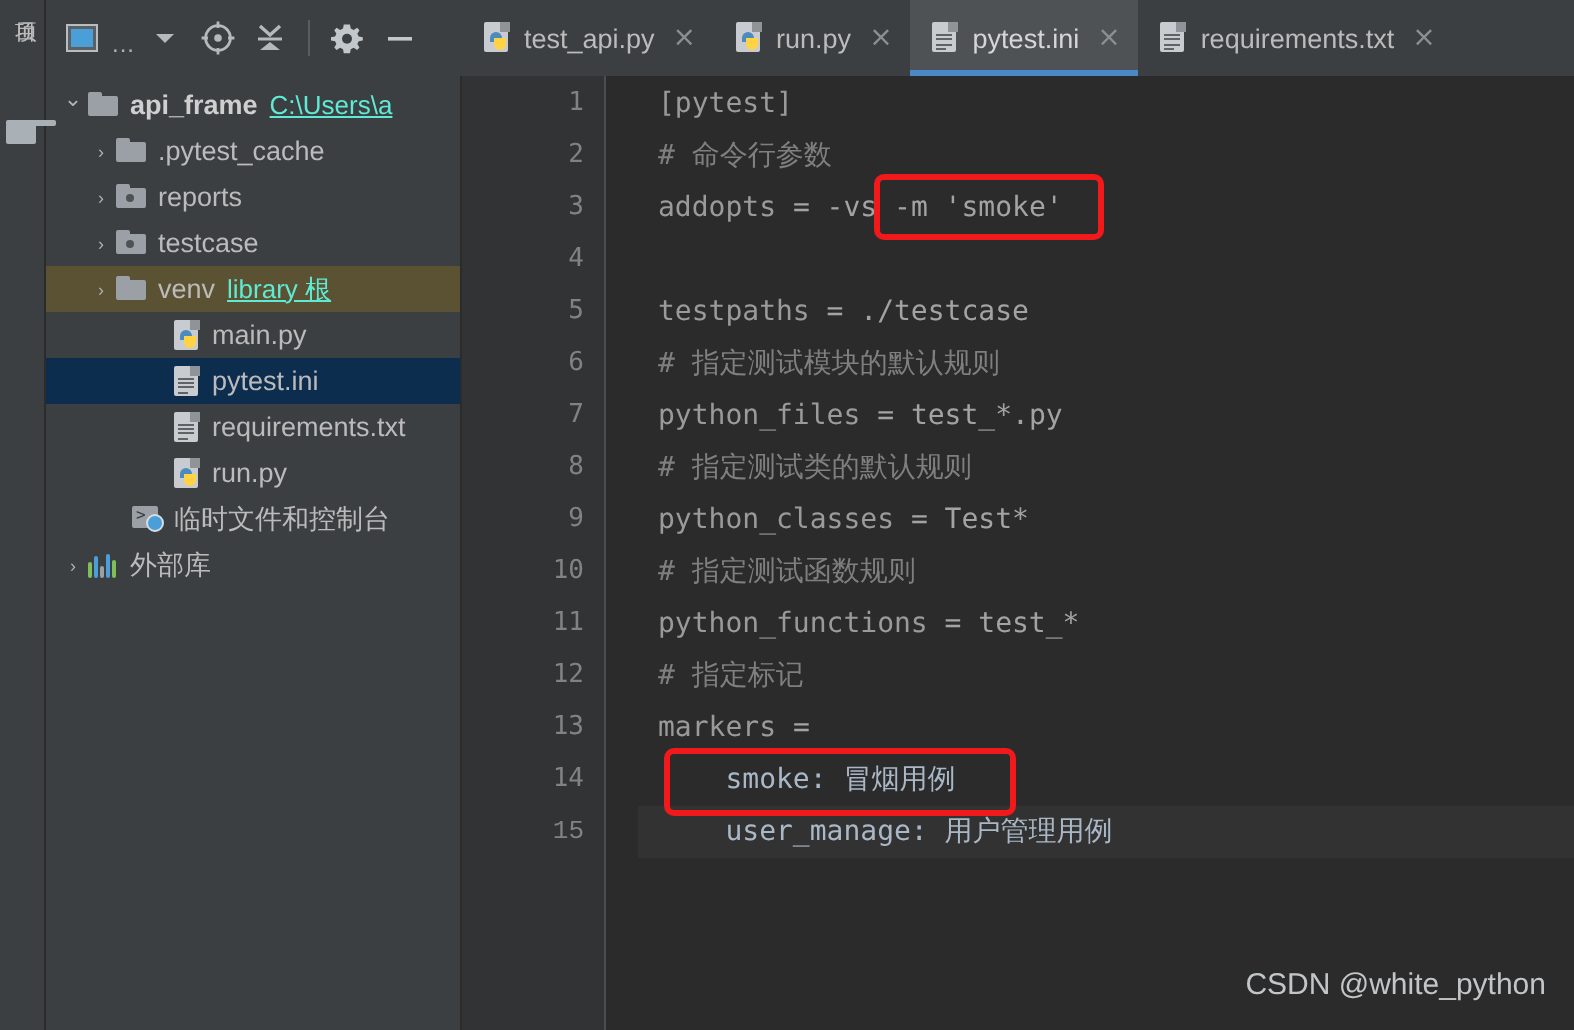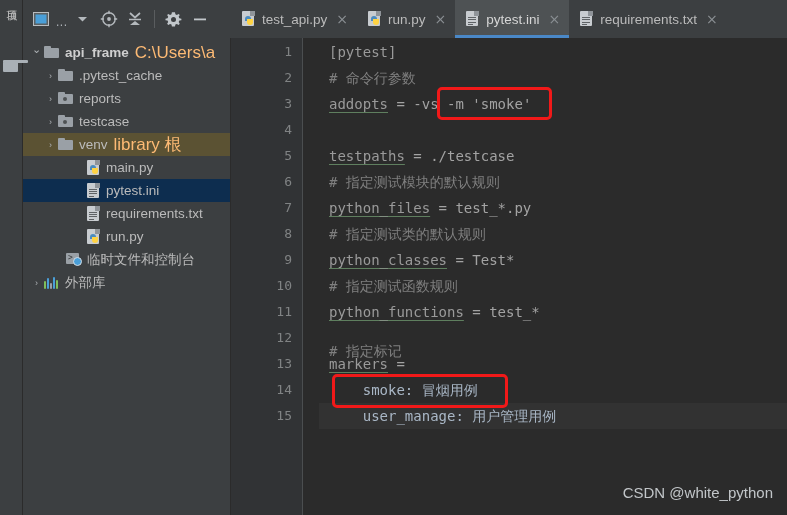--- a/index.html
+++ b/index.html
@@ -254,21 +254,21 @@
     border-radius: 1px 1px 0 0;
   }
   .folder.src .dot {
     position: absolute; left: 5px; top: 5px;
     width: 4px; height: 4px;
     background: #4e5254;
     border-radius: 50%;
   }
   .name { color: #bbbbbb; }
   .name.bold { font-weight: bold; color: #cfcfcf; }
-  .sub { color: #fdba74; margin-left: 6px; font-size: 17px; }
+  .sub { color: #5eead4; margin-left: 6px; font-size: 13px; text-decoration: underline; }
   .row .ficon { margin-right: 5px; }
 
   .console-icon { width: 16px; height: 14px; position: relative; flex: 0 0 16px; margin-right: 5px;}
   .console-icon .scr {
     position: absolute; left: 0; top: 0;
     width: 13px; height: 11px;
     background: #9aa0a6; border-radius: 1px;
   }
   .console-icon .gt {
     position: absolute; left: 2px; top: 1px;
@@ -321,21 +321,21 @@
     left: 16px; right: 0;
     height: 26px;
     line-height: 26px;
     padding-left: 10px;
     white-space: pre;
     box-sizing: border-box;
   }
   .cline.caret { background: #323232; }
   .tok-sec  { color: #9a9a9a; }
   .tok-com  { color: #7f7f7f; }
-  .tok-key  { color: #9a9a9a; text-decoration: underline; text-decoration-color: #5f7f5f; text-underline-offset: 3px; }
+  .tok-key  { color: #9a9a9a; text-decoration-color: #5f7f5f; text-underline-offset: 3px; }
   .tok-val  { color: #a3a3a3; }
   .tok-plain{ color: #a9b7c6; }
 
   .redbox {
     position: absolute;
     border: 3px solid #f11919;
     border-radius: 5px;
     box-sizing: border-box;
     pointer-events: none;
   }
@@ -583,34 +583,34 @@
           <div class="gnum" style="top: 105px;">5</div>
           <div class="gnum" style="top: 131px;">6</div>
           <div class="gnum" style="top: 157px;">7</div>
           <div class="gnum" style="top: 183px;">8</div>
           <div class="gnum" style="top: 209px;">9</div>
           <div class="gnum" style="top: 235px;">10</div>
           <div class="gnum" style="top: 261px;">11</div>
           <div class="gnum" style="top: 287px;">12</div>
           <div class="gnum" style="top: 313px;">13</div>
           <div class="gnum" style="top: 339px;">14</div>
-          <div class="gnum" style="top: 365px;">15</div>
+          <div class="gnum" style="top: 365px; font-family: Liberation Mono, monospace;">15</div>
         </div>
       <div class="code" id="codebox">
           <div class="cline" style="top: 1px;"><span class="tok-sec">[pytest]</span></div>
           <div class="cline" style="top: 27px;"><span class="tok-com"># 命令行参数</span></div>
           <div class="cline" style="top: 53px;"><span class="tok-key">addopts</span><span class="tok-val"> = -vs -m 'smoke'</span></div>
           <div class="cline" style="top: 105px;"><span class="tok-key">testpaths</span><span class="tok-val"> = ./testcase</span></div>
           <div class="cline" style="top: 131px;"><span class="tok-com"># 指定测试模块的默认规则</span></div>
           <div class="cline" style="top: 157px;"><span class="tok-key">python_files</span><span class="tok-val"> = test_*.py</span></div>
           <div class="cline" style="top: 183px;"><span class="tok-com"># 指定测试类的默认规则</span></div>
           <div class="cline" style="top: 209px;"><span class="tok-key">python_classes</span><span class="tok-val"> = Test*</span></div>
           <div class="cline" style="top: 235px;"><span class="tok-com"># 指定测试函数规则</span></div>
           <div class="cline" style="top: 261px;"><span class="tok-key">python_functions</span><span class="tok-val"> = test_*</span></div>
-          <div class="cline" style="top: 287px; margin-top: 13px;"><span class="tok-com"># 指定标记</span></div>
+          <div class="cline" style="top: 287px;"><span class="tok-com"># 指定标记</span></div>
           <div class="cline" style="top: 313px;"><span class="tok-key">markers</span><span class="tok-val"> =</span></div>
           <div class="cline" style="top: 339px;"><span class="tok-plain">    smoke: 冒烟用例</span></div>
           <div class="cline caret" style="top: 365px;"><span class="tok-plain">    user_manage: 用户管理用例</span></div>
         </div>
       <div class="watermark">CSDN @white_python</div>
     </div>
   </div>
 
   <div id="annobox">
       <div class="redbox" style="left: 437px; top: 87px; width: 115px; height: 33px; border-color: rgb(241, 25, 25);"></div>

